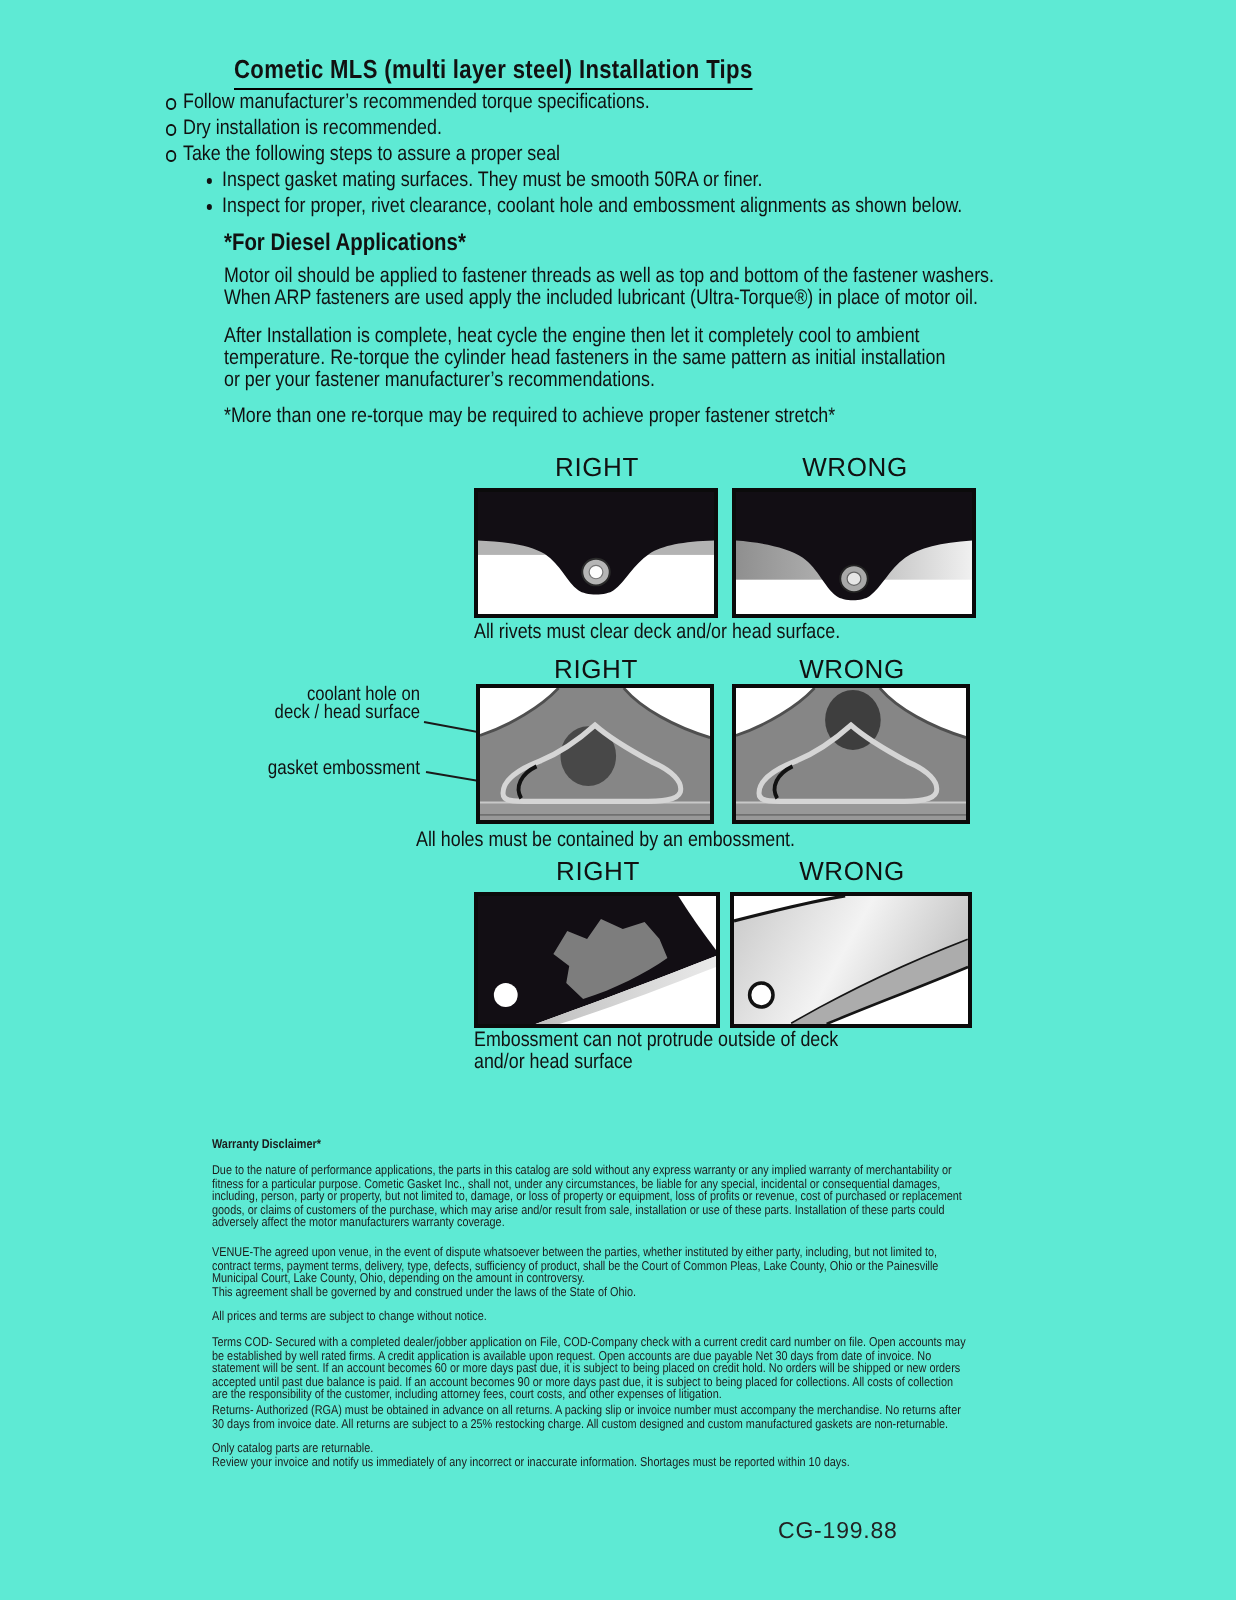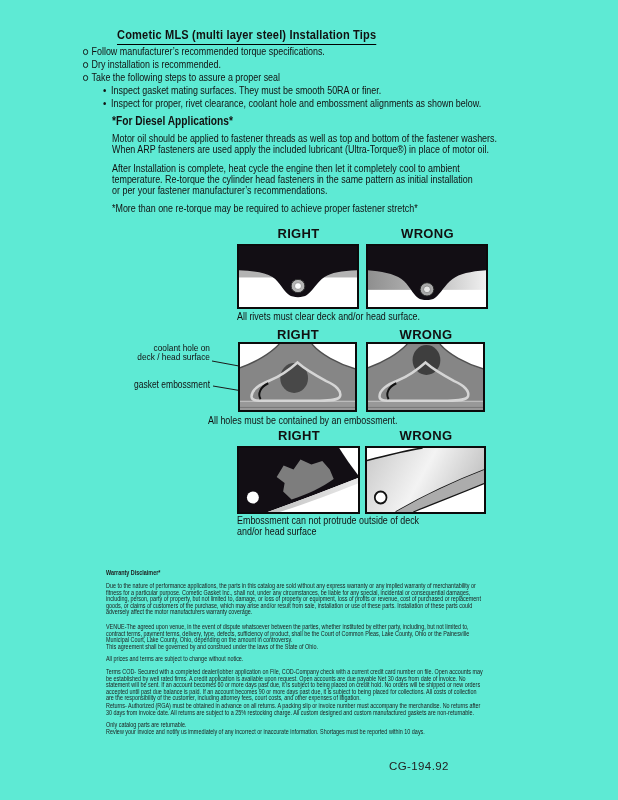--- a/index.html
+++ b/index.html
@@ -20,21 +20,21 @@
         border-radius:50%;display:inline-block;}
   .dot{position:absolute;left:1px;top:4.8px;width:3.4px;height:3.4px;background:#111;
        border-radius:50%;display:inline-block;}
 
   .h2{left:112px;top:114px;font-size:12px;font-weight:bold;}
   .p1{left:112px;top:133px;}
   .p2{left:112px;top:163px;}
   .note{left:112px;top:203px;}
   .body-text{font-size:10.5px;line-height:11px;width:560px;}
 
-  .pw-label{font-size:13px;font-weight:bold;text-align:center;letter-spacing:.3px;}
+  .pw-label{font-size:13px;font-weight:normal;text-align:center;letter-spacing:.3px;}
   .panel{position:absolute;border:2.5px solid #0b0b0b;background:#fff;}
   .panel svg{position:absolute;left:0;top:0;width:100%;height:100%;display:block;}
   .caption{font-size:10.5px;line-height:10.8px;}
 
   .lab-r1{left:237px;top:226px;width:123px;}
   .lab-w1{left:366px;top:226px;width:123px;}
   .pan-r1{left:237px;top:244px;width:118px;height:61px;}
   .pan-w1{left:366px;top:244px;width:118px;height:61px;}
   .cap-1{left:237px;top:311px;}
 
@@ -223,15 +223,15 @@
   <div class="abs warr wb4 pre cx">Terms COD- Secured with a completed dealer/jobber application on File, COD-Company check with a current credit card number on file.  Open accounts may
 be established by well rated firms.  A credit application is available upon request.  Open accounts are due payable Net 30 days from date of invoice.  No
 statement will be sent.  If an account becomes 60 or more days past due, it is subject to being placed on credit hold.  No orders will be shipped or new orders
 accepted until past due balance is paid.  If an account becomes 90 or more days past due, it is subject to being placed for collections.  All costs of collection
 are the responsibility of the customer, including attorney fees, court costs, and other expenses of litigation.</div>
   <div class="abs warr wb5 pre cx">Returns- Authorized (RGA) must be obtained in advance on all returns.  A packing slip or invoice number must accompany the merchandise.  No returns after
 30 days from invoice date.  All returns are subject to a 25% restocking charge.  All custom designed and custom manufactured gaskets are non-returnable.</div>
   <div class="abs warr wb6 pre cx">Only catalog parts are returnable.
 Review your invoice and notify us immediately of any incorrect or inaccurate information.  Shortages must be reported within 10 days.</div>
 
-  <div class="abs footer-code">CG-194.92</div>
+  <div class="abs footer-code">CG-199.88</div>
 
 </div>
 
 </body></html>

